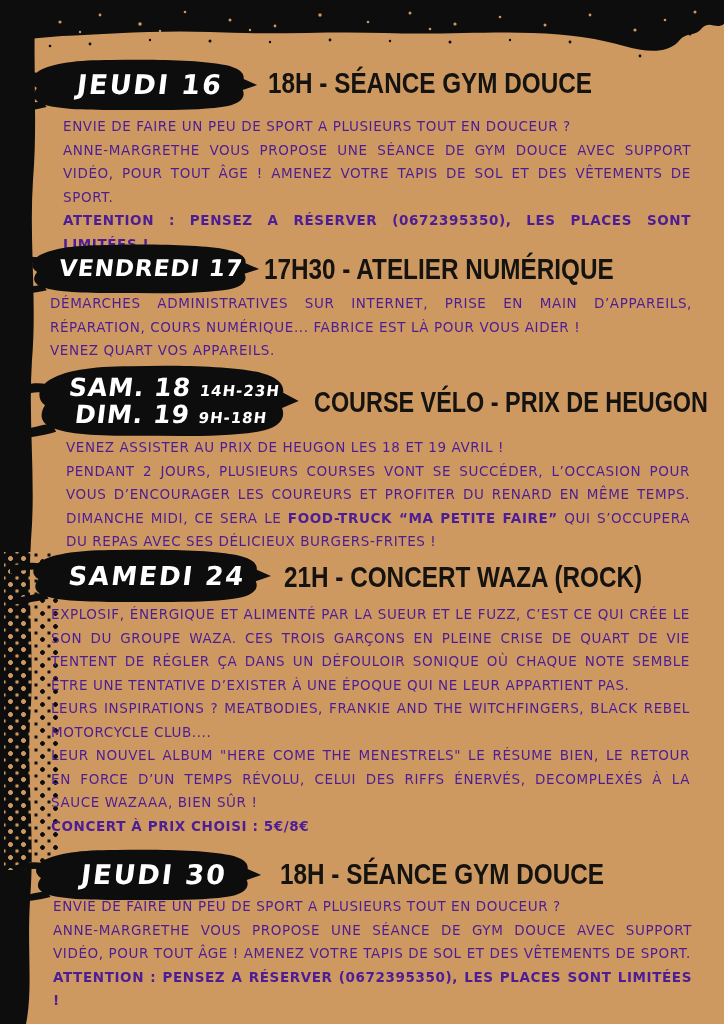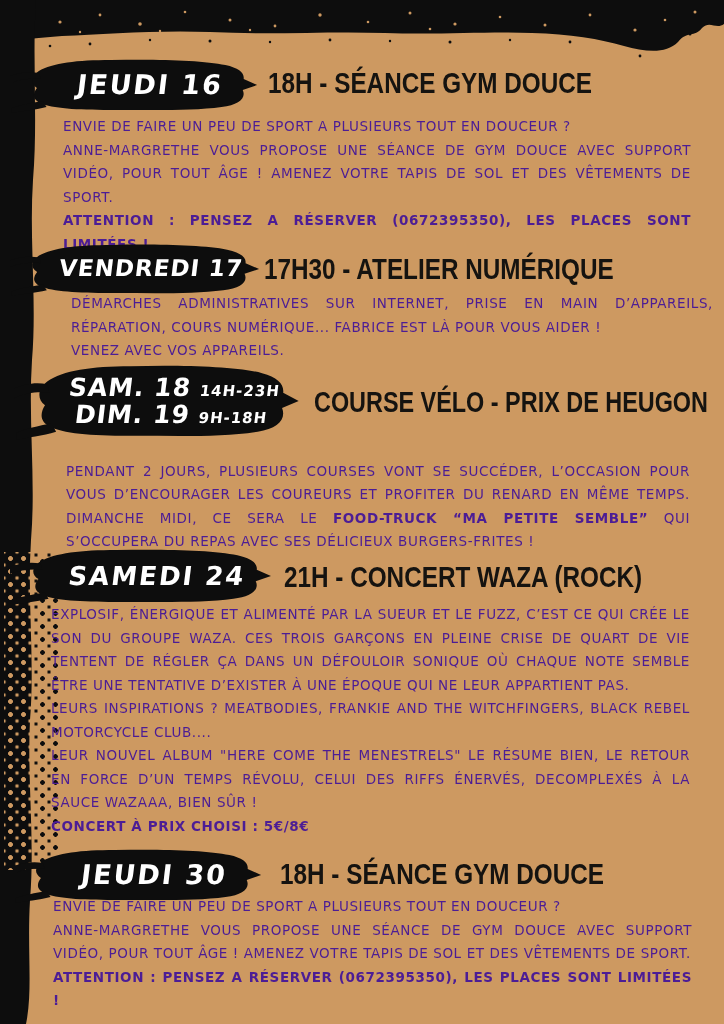--- a/index.html
+++ b/index.html
@@ -58,21 +58,21 @@
     color:#4c1d95; text-align:justify;
   }
   .body .b { font-weight:700; }
 
   
   .s1 { top:55px; }  .s1 .badge { left:10px; top:2px;  width:250px; height:56px; }
                      .s1 .title { left:268px; top:13px; }
                      .s1 .body  { left:63px; top:60px; width:628px; }
   .s2 { top:242px; } .s2 .badge { left:10px; top:0;    width:252px; height:54px; }
                      .s2 .title { left:264px; top:12px; }
-                     .s2 .body  { left:50px; top:50px; width:642px;margin-left:21px; }
+                     .s2 .body  { left:50px; top:50px; width:642px; }
   .s3 { top:360px; } .s3 .badge { left:14px; top:2px;  width:288px; height:78px; }
                      .s3 .title { left:314px; top:27px; font-size:26px; }
                      .s3 .body  { left:66px; top:76px; width:624px; }
   .s4 { top:547px; } .s4 .badge { left:10px; top:0;    width:264px; height:58px; }
                      .s4 .title { left:284px; top:15px; }
                      .s4 .body  { left:51px; top:56px; width:639px; }
   .s5 { top:843px; } .s5 .badge { left:14px; top:4px;  width:250px; height:56px; }
                      .s5 .title { left:280px; top:16px; }
                      .s5 .body  { left:53px; top:52px; width:639px; }
 </style>
@@ -160,21 +160,21 @@
         <path fill="#0d0d0d" d="M30 16 C20 14 8 16 0 19 L0 26 C10 22 22 21 32 22 Z"></path>
         <path fill="#0d0d0d" d="M34 44 C22 46 10 48 2 51 L2 56 C12 54 26 53 38 50 Z"></path>
       </svg>
       <div class="badge-text">
         <div class="badge-line">
           <span class="badge-date">VENDREDI 17</span>
         </div>
       </div>
     </div>
     <div class="title">17H30 - ATELIER NUMÉRIQUE</div>
-    <div class="body"><span>DÉMARCHES ADMINISTRATIVES SUR INTERNET, PRISE EN MAIN D’APPAREILS, RÉPARATION, COURS NUMÉRIQUE... FABRICE EST LÀ POUR VOUS AIDER !</span><br><span>VENEZ AVEC VOS APPAREILS.</span></div>
+    <div class="body"><span>DÉMARCHES ADMINISTRATIVES SUR INTERNET, PRISE EN MAIN D’APPAREILS, RÉPARATION, COURS NUMÉRIQUE... FABRICE EST LÀ POUR VOUS AIDER !</span><br><span>VENEZ QUART VOS APPAREILS.</span></div>
   </div>
 
   <div class="section s3">
     <div class="badge">
       <svg viewBox="0 0 260 56" preserveAspectRatio="none">
         <path fill="#0d0d0d" d="M30 14 C44 6 70 3 105 3 C150 2 200 3 224 8 C238 11 244 16 243 22
           L257 28 L242 33 C246 41 238 48 220 50 C190 54 150 53 110 53 C75 53 48 52 34 47
           C22 43 24 36 28 31 C20 26 22 19 30 14 Z"></path>
         <path fill="#0d0d0d" d="M30 16 C20 14 8 16 0 19 L0 26 C10 22 22 21 32 22 Z"></path>
         <path fill="#0d0d0d" d="M34 44 C22 46 10 48 2 51 L2 56 C12 54 26 53 38 50 Z"></path>
@@ -184,21 +184,21 @@
           <span class="badge-date">SAM. 18</span>
           <span class="badge-time">14H-23H</span>
         </div>
         <div class="badge-line">
           <span class="badge-date">DIM. 19</span>
           <span class="badge-time">9H-18H</span>
         </div>
       </div>
     </div>
     <div class="title">COURSE VÉLO - PRIX DE HEUGON</div>
-    <div class="body"><br><span>PENDANT 2 JOURS, PLUSIEURS COURSES VONT SE SUCCÉDER, L’OCCASION POUR VOUS D’ENCOURAGER LES COUREURS ET PROFITER DU RENARD EN MÊME TEMPS. DIMANCHE MIDI, CE SERA LE </span><span class="b">FOOD-TRUCK “MA PETITE SEMBLE”</span><span> QUI S’OCCUPERA DU REPAS AVEC SES DÉLICIEUX BURGERS-FRITES !</span></div>
+    <div class="body"><span>VENEZ ASSISTER AU PRIX DE HEUGON LES 18 ET 19 AVRIL !</span><br><span>PENDANT 2 JOURS, PLUSIEURS COURSES VONT SE SUCCÉDER, L’OCCASION POUR VOUS D’ENCOURAGER LES COUREURS ET PROFITER DU RENARD EN MÊME TEMPS. DIMANCHE MIDI, CE SERA LE </span><span class="b">FOOD-TRUCK “MA PETITE FAIRE”</span><span> QUI S’OCCUPERA DU REPAS AVEC SES DÉLICIEUX BURGERS-FRITES !</span></div>
   </div>
 
   <div class="section s4">
     <div class="badge">
       <svg viewBox="0 0 260 56" preserveAspectRatio="none">
         <path fill="#0d0d0d" d="M30 14 C44 6 70 3 105 3 C150 2 200 3 224 8 C238 11 244 16 243 22
           L257 28 L242 33 C246 41 238 48 220 50 C190 54 150 53 110 53 C75 53 48 52 34 47
           C22 43 24 36 28 31 C20 26 22 19 30 14 Z"></path>
         <path fill="#0d0d0d" d="M30 16 C20 14 8 16 0 19 L0 26 C10 22 22 21 32 22 Z"></path>
         <path fill="#0d0d0d" d="M34 44 C22 46 10 48 2 51 L2 56 C12 54 26 53 38 50 Z"></path>

